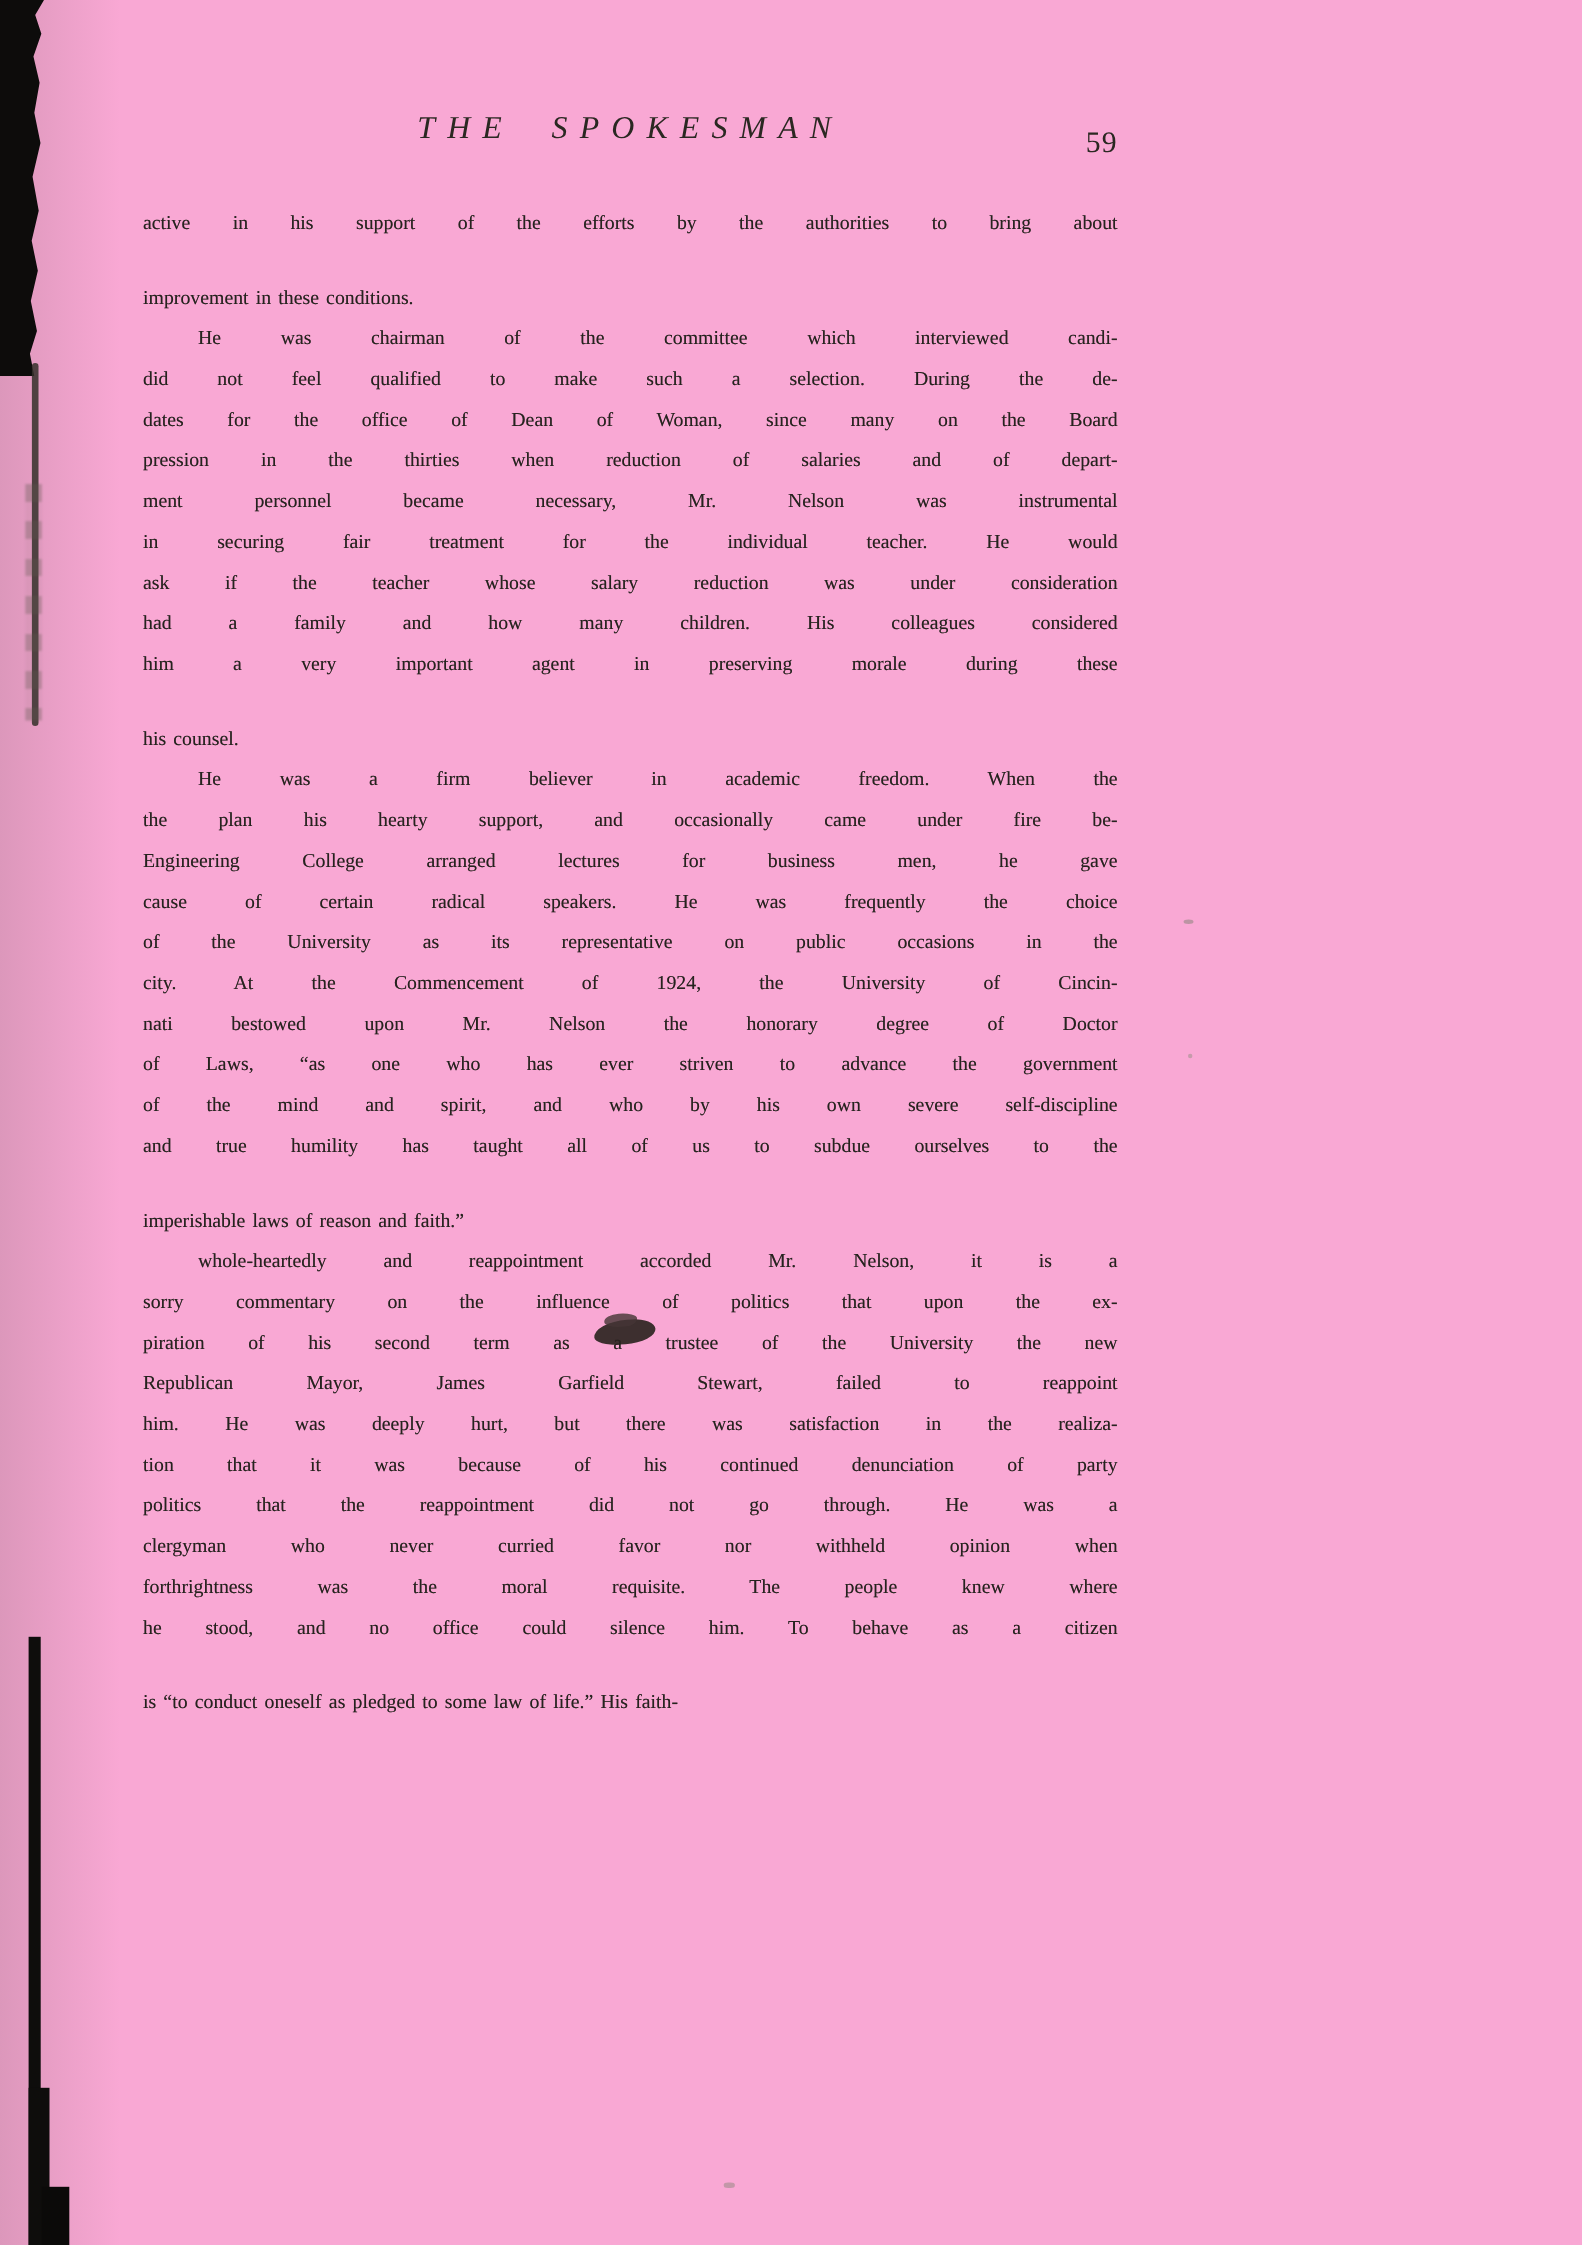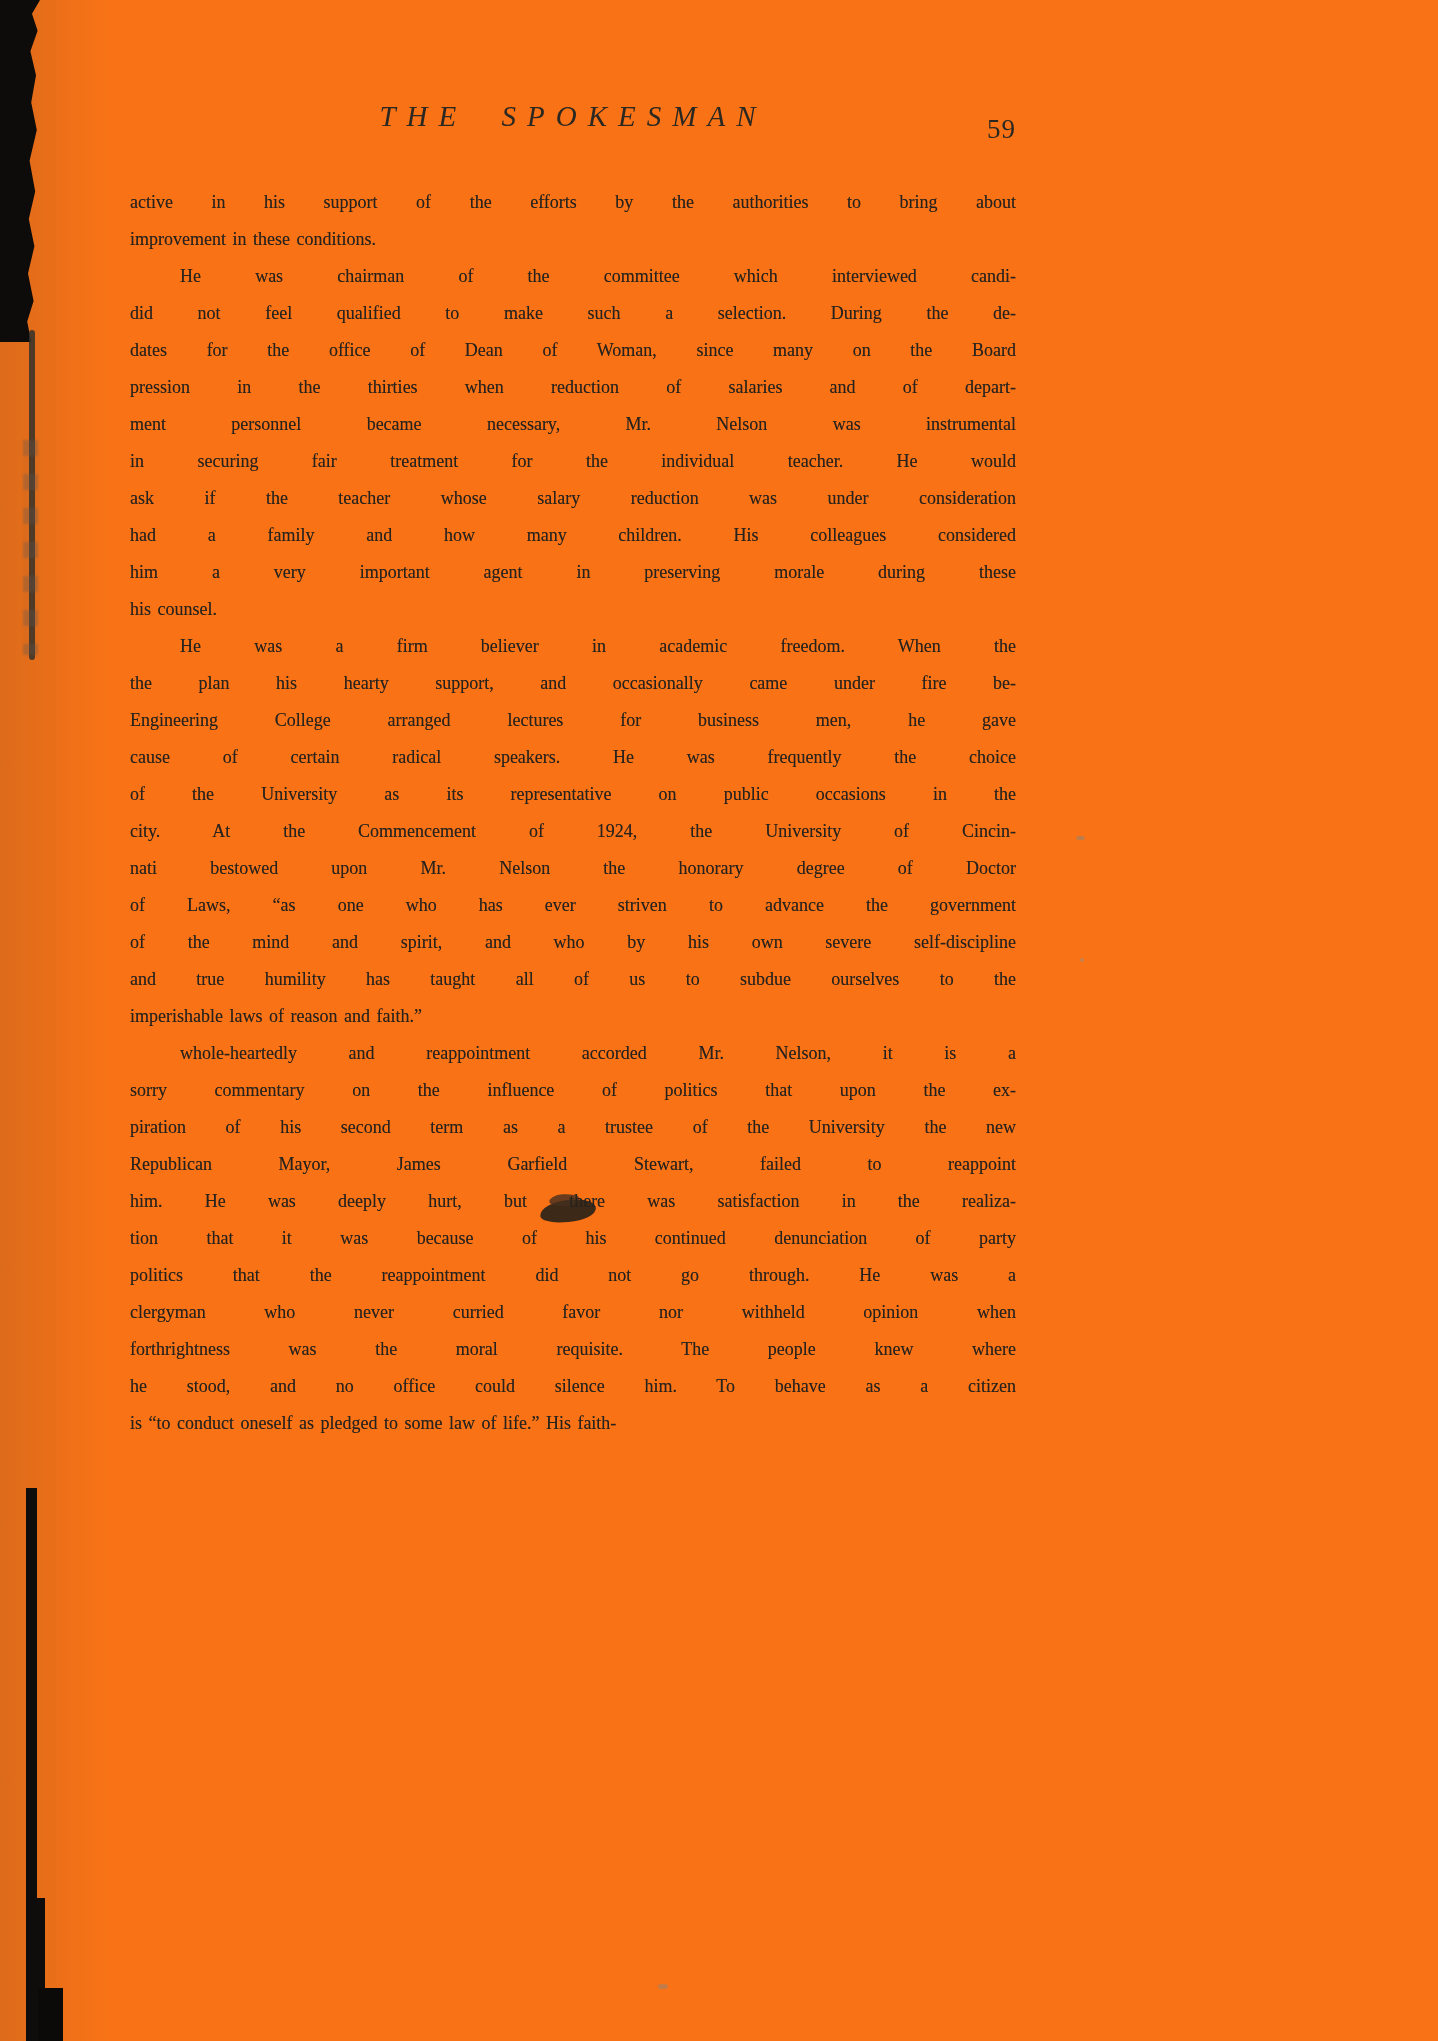--- a/index.html
+++ b/index.html
@@ -5,21 +5,21 @@
 <style>
   html, body {
     margin: 0;
     padding: 0;
     background: #777;
   }
   .page {
     position: relative;
     width: 1438px;
     height: 2041px;
-    background: #f97316;
+    background: #f9a8d4;
     overflow: hidden;
     font-family: "Liberation Serif", "DejaVu Serif", serif;
     color: #26231f;
   }
   
   .left-shade {
     position: absolute;
     left: 0; top: 0;
     width: 110px; height: 100%;
     background: linear-gradient(to right, rgba(70,64,56,0.16), rgba(70,64,56,0));
@@ -146,20 +146,21 @@
     word-spacing: 2px;
     text-shadow: 0 0 0.4px rgba(30,26,22,0.45);
   }
   .jline {
     display: block;
     text-align: justify;
     text-align-last: justify;
   }
   .jline.last {
     text-align-last: left;
+    margin-top: 31px;
   }
   .para.indent .jline:first-child {
     padding-left: 50px;
   }
 </style>
 </head>
 <body>
 
 <div class="page">
 

